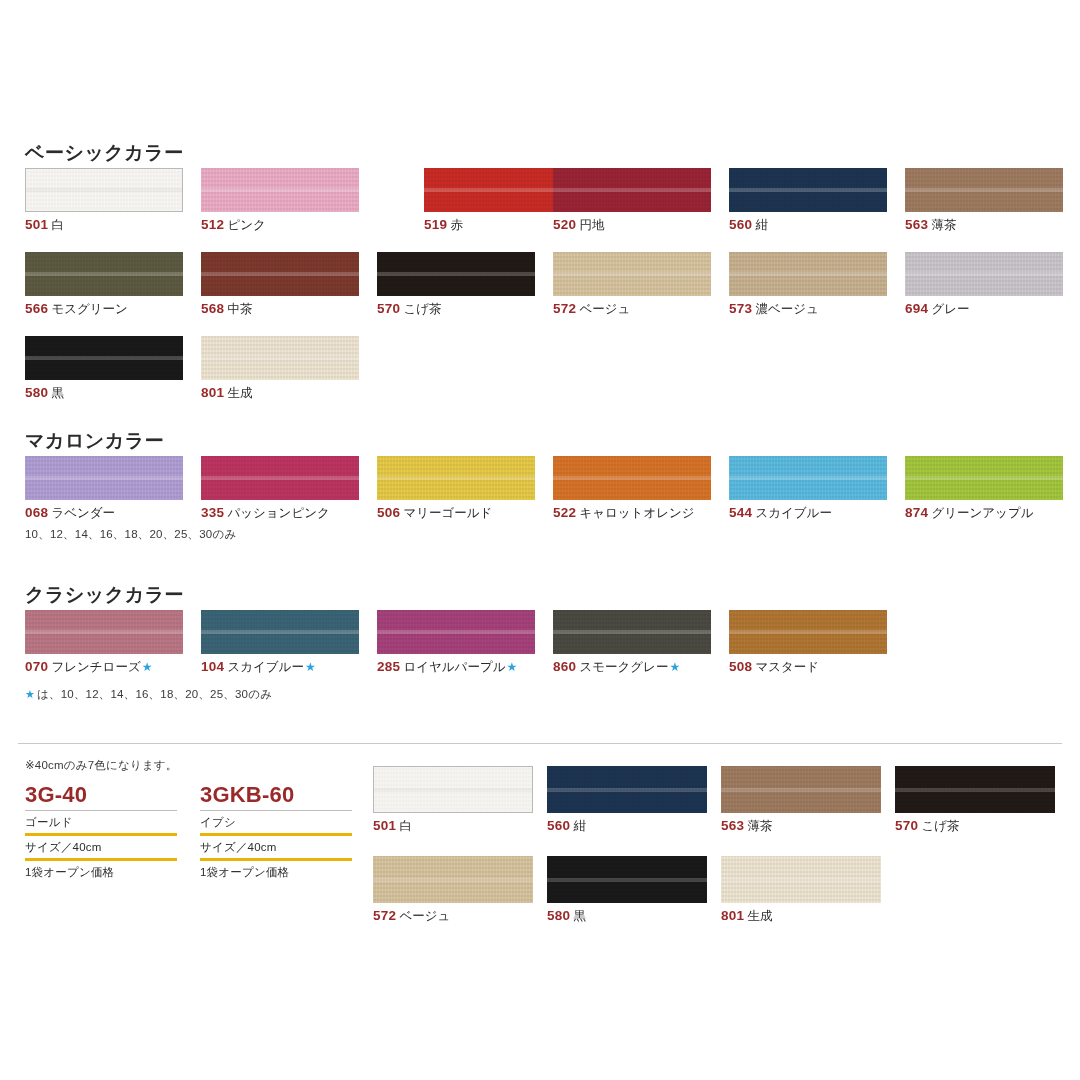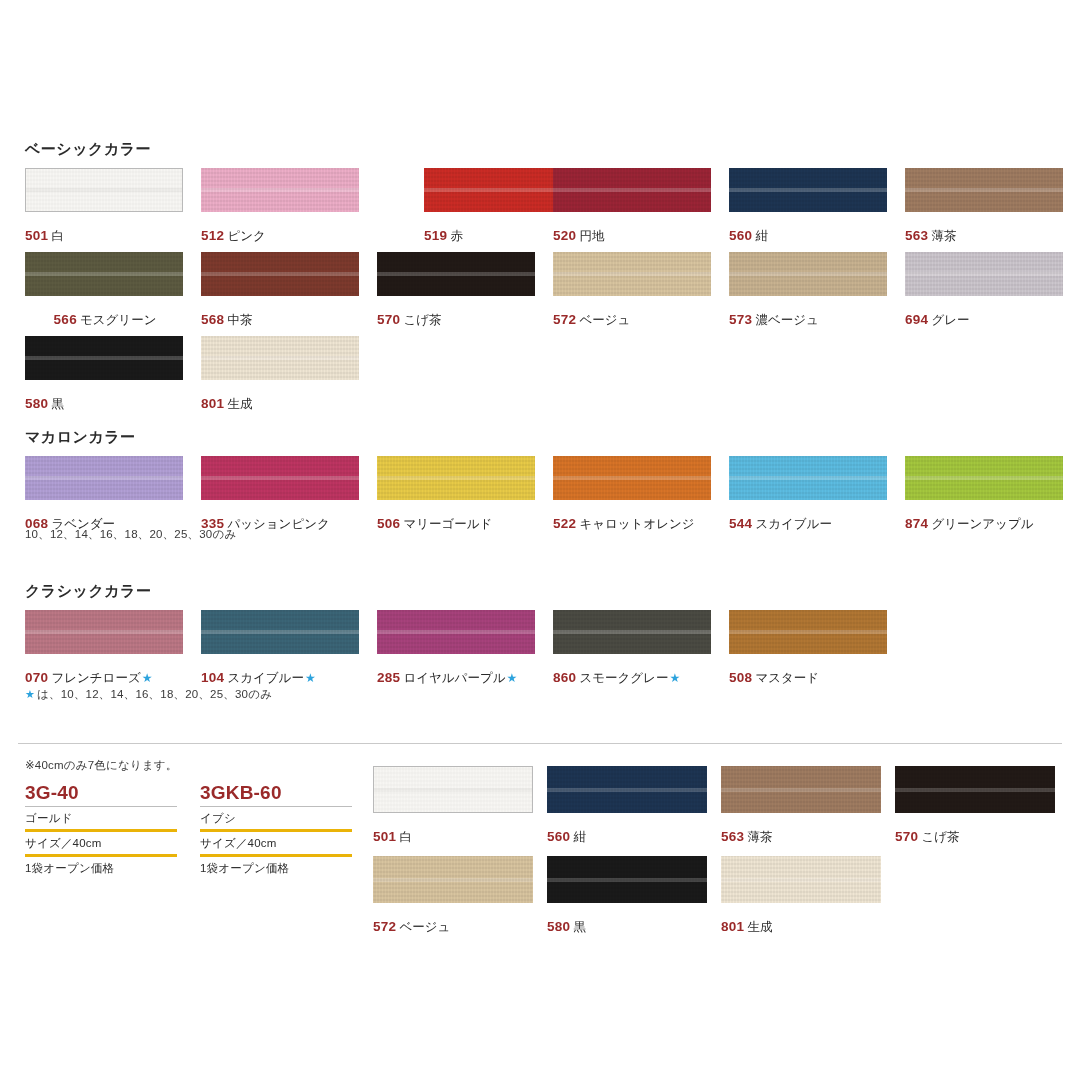--- a/index.html
+++ b/index.html
@@ -11,21 +11,21 @@
     -webkit-font-smoothing:antialiased;
     overflow:hidden;
     position:relative;
   }
   .page{position:relative;width:1080px;height:1080px;}
 
   
   .sec-title{
     position:absolute;
     left:25px;
-    font-size:15px;
+    font-size:19px;
     font-weight:700;
     color:#2b2b2b;
     letter-spacing:.5px;
     white-space:nowrap;
   }
 
   
   .grid{position:absolute;left:25px;}
   .row{position:relative;height:84px;}
   .cell{
@@ -54,21 +54,21 @@
   }
   .chip.bordered::after{opacity:.35;}
   .chip .hiline{
     position:absolute;left:0;right:0;top:46%;height:4px;
     background:rgba(255,255,255,.22);
     pointer-events:none;
   }
   .chip.bordered .hiline{background:rgba(0,0,0,.035);}
 
   .lbl{
-    margin-top:17px;
+    margin-top:6px;
     font-size:12.5px;
     white-space:nowrap;
     line-height:1.1;
     color:#262626;
   }
   .lbl .code{
     color:#9a2a2a;
     font-weight:700;
     font-size:13.5px;
     letter-spacing:.3px;
@@ -94,21 +94,21 @@
     position:absolute;
     left:18px;right:18px;
     height:1px;
     background:#c9c9c9;
   }
 
   
   .specs{position:absolute;left:25px;top:782px;display:flex;gap:0;}
   .spec{width:175px;}
   .spec-code{
-    font-size:19px;font-weight:700;color:#9a2a2a;letter-spacing:.2px;
+    font-size:22px;font-weight:700;color:#9a2a2a;letter-spacing:.2px;
     padding-bottom:2px;border-bottom:1px solid #bdbdbd;width:152px;
   }
   .spec-line{
     font-size:11.5px;color:#2c2c2c;padding:4px 0 3px;
     border-bottom:3px solid #eab308;width:152px;letter-spacing:.2px;
   }
   .spec-line.last{border-bottom:none;}
 
   .bgrid{position:absolute;left:373px;top:766px;}
   .bcell{position:absolute;top:0;width:162px;}
@@ -165,21 +165,21 @@
             <div class="lbl"><span class="code">560</span><span class="nm">紺</span></div>
           </div>
           <div class="cell" style="left: 880px;">
             <span class="chip" style="background: rgb(160, 124, 97);">
               <span class="hiline"></span>
             </span>
             <div class="lbl"><span class="code">563</span><span class="nm">薄茶</span></div>
           </div>
         </div>
         <div class="row">
-          <div class="cell" style="left: 0px; text-align: center;">
+          <div class="cell" style="left: 0px;">
             <span class="chip" style="background: rgb(93, 91, 65);">
               <span class="hiline"></span>
             </span>
             <div class="lbl"><span class="code">566</span><span class="nm">モスグリーン</span></div>
           </div>
           <div class="cell" style="left: 176px;">
             <span class="chip" style="background: rgb(126, 58, 45);">
               <span class="hiline"></span>
             </span>
             <div class="lbl"><span class="code">568</span><span class="nm">中茶</span></div>

